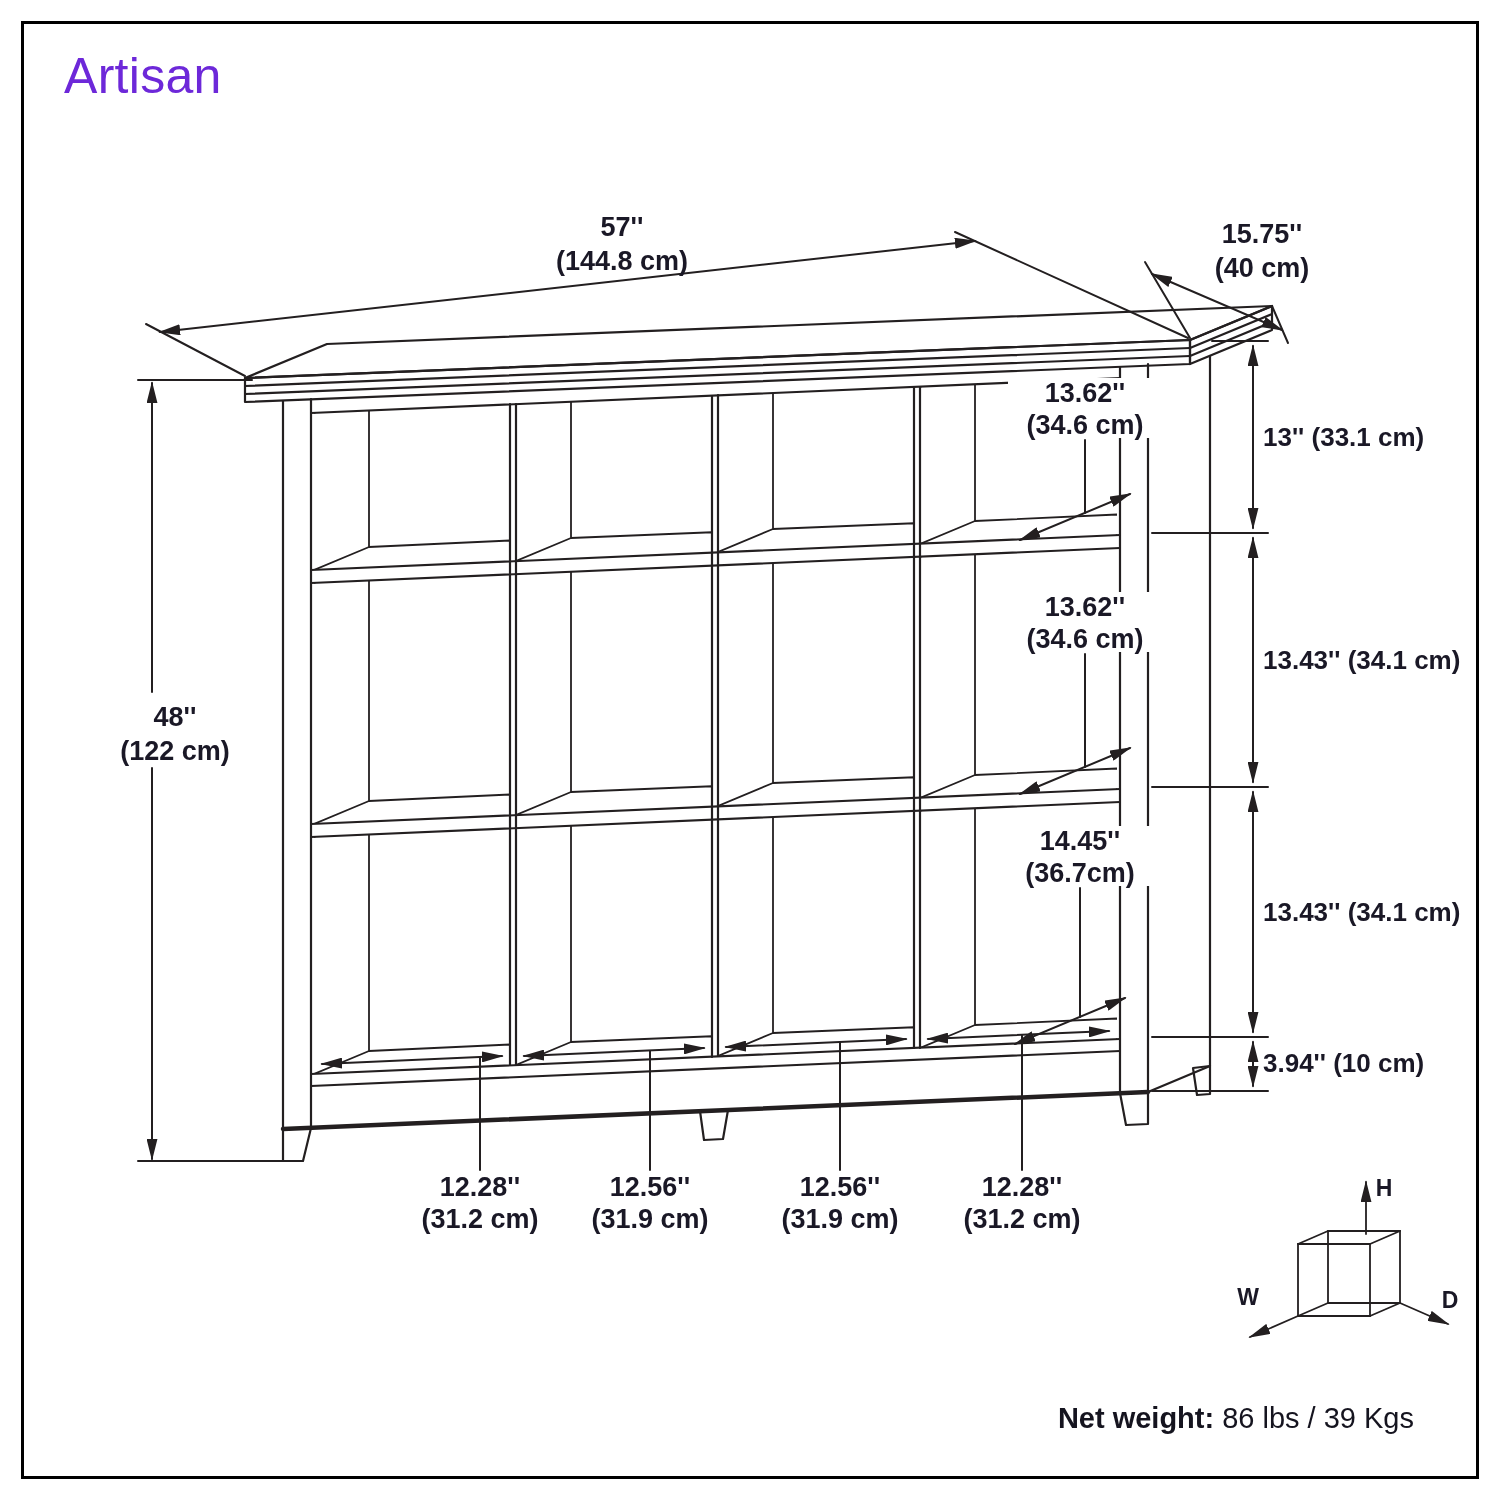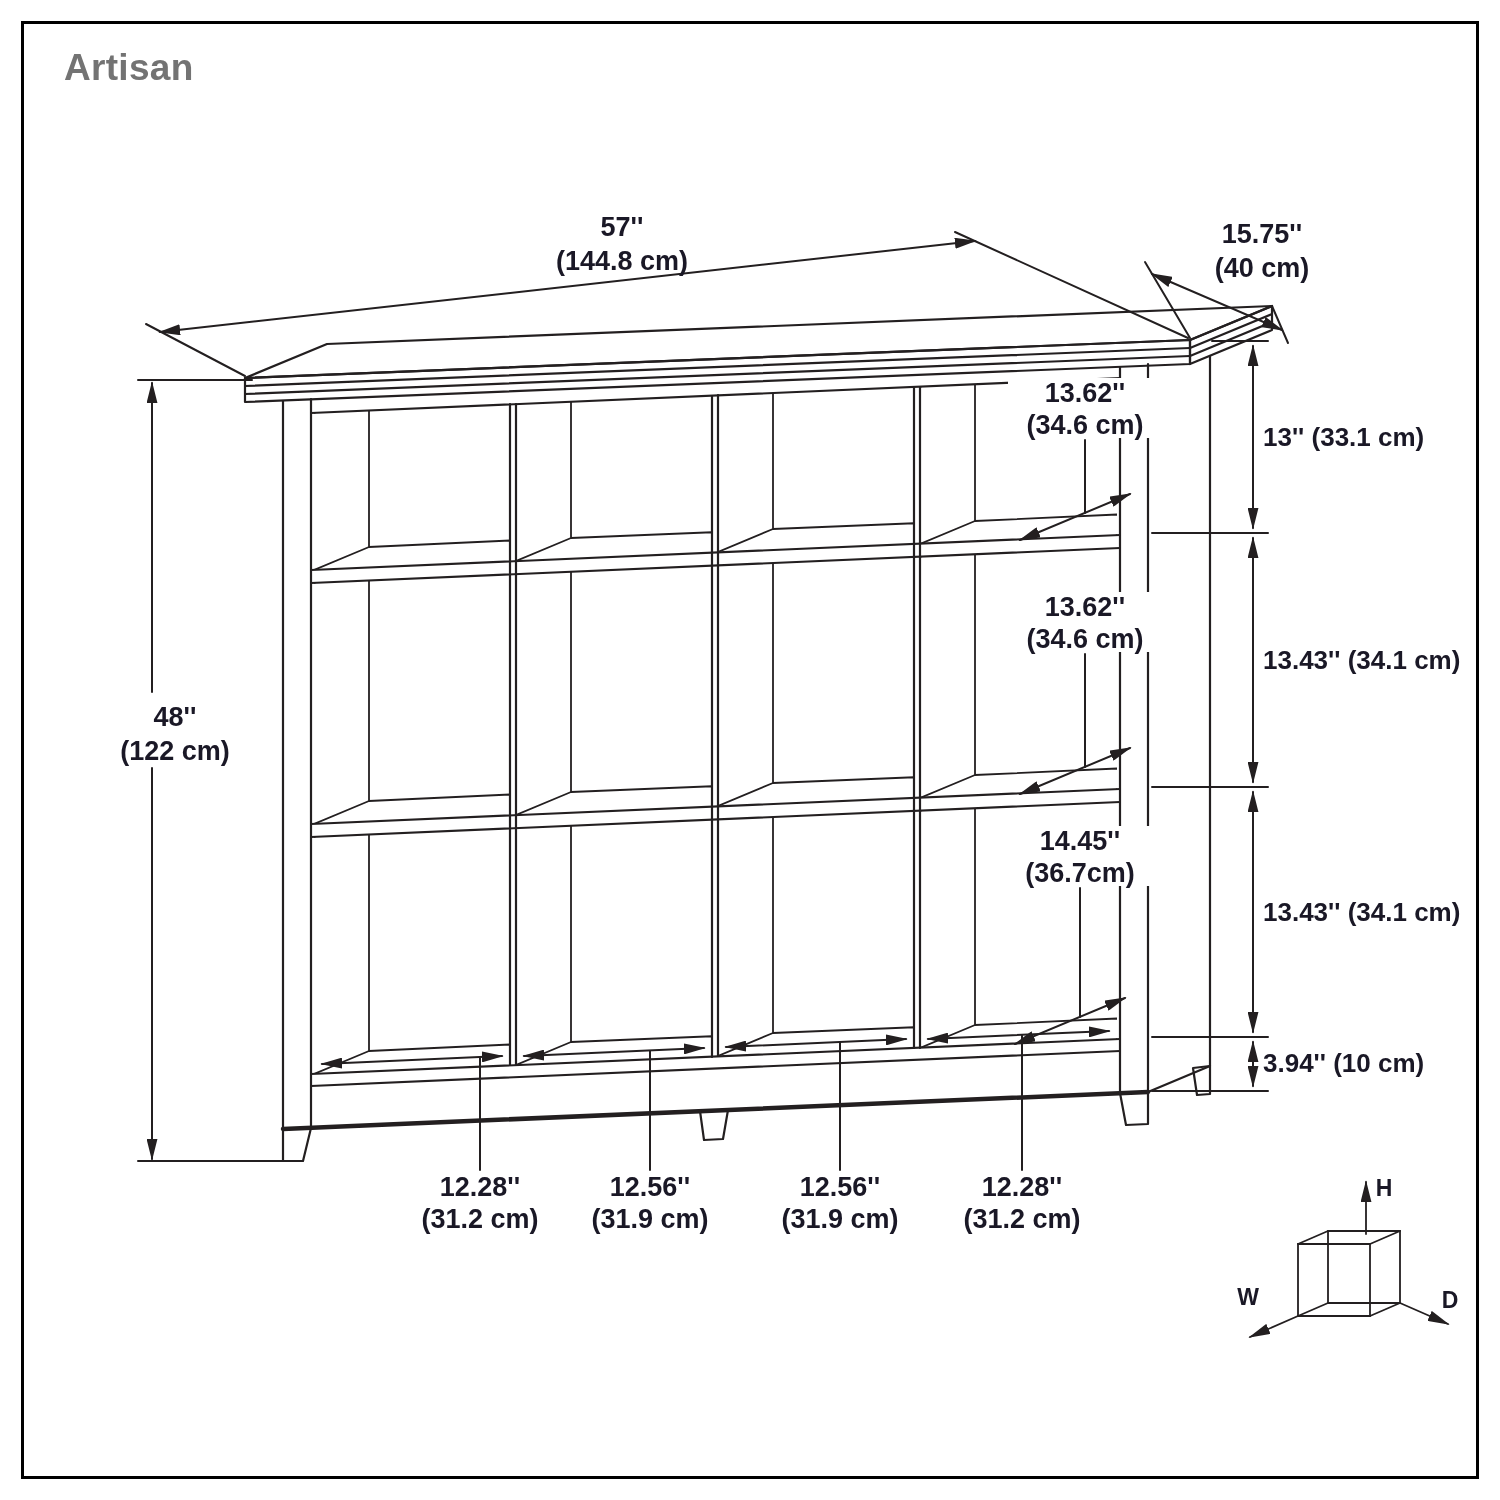--- a/index.html
+++ b/index.html
@@ -6,21 +6,21 @@
   .canvas{
     position:relative;
     width:1500px;height:1500px;
     background:#ffffff;
     font-family:"Liberation Sans",sans-serif;
     overflow:hidden;
   }
   .canvas svg{position:absolute;left:0;top:0;}
   .title{
     position:absolute;left:64px;top:44px;
-    font-size:37px;font-weight:700;color:#737373;
+    font-size:50px;font-weight:400;color:#6d28d9;
     line-height:1.28;letter-spacing:.3px;
   }
   .netweight{
     position:absolute;right:86px;top:1402px;
     font-size:29px;color:#15141f;white-space:nowrap;
   }
   .netweight .lbl{font-weight:bold;}
   .netweight .val{font-weight:normal;margin-left:8px;}
 </style>
 </head>
@@ -229,14 +229,17 @@
       <text x="840" y="1228">(31.9 cm)</text>
       <text x="1022" y="1196">12.28''</text>
       <text x="1022" y="1228">(31.2 cm)</text>
 
       <text x="1384" y="1196" font-size="23">H</text>
       <text x="1248" y="1305" font-size="23">W</text>
       <text x="1450" y="1308" font-size="23">D</text>
     </g>
   </svg>
 
+  <div class="netweight">
+    <span class="lbl">Net weight:</span><span class="val">86 lbs / 39 Kgs</span>
+  </div>
 
 </div>
 
 </body></html>

